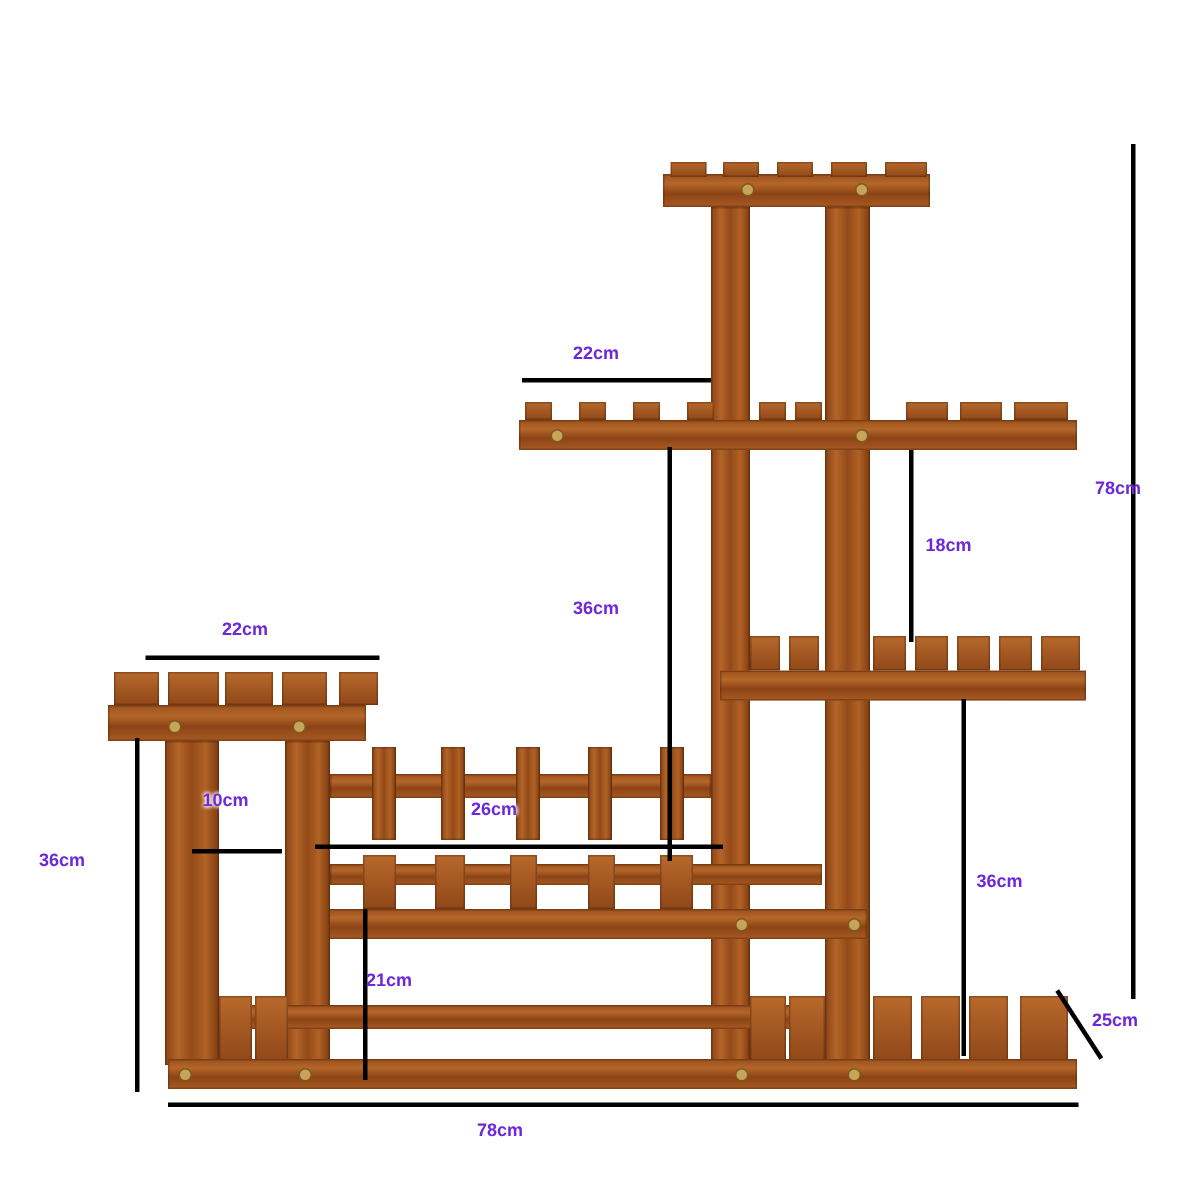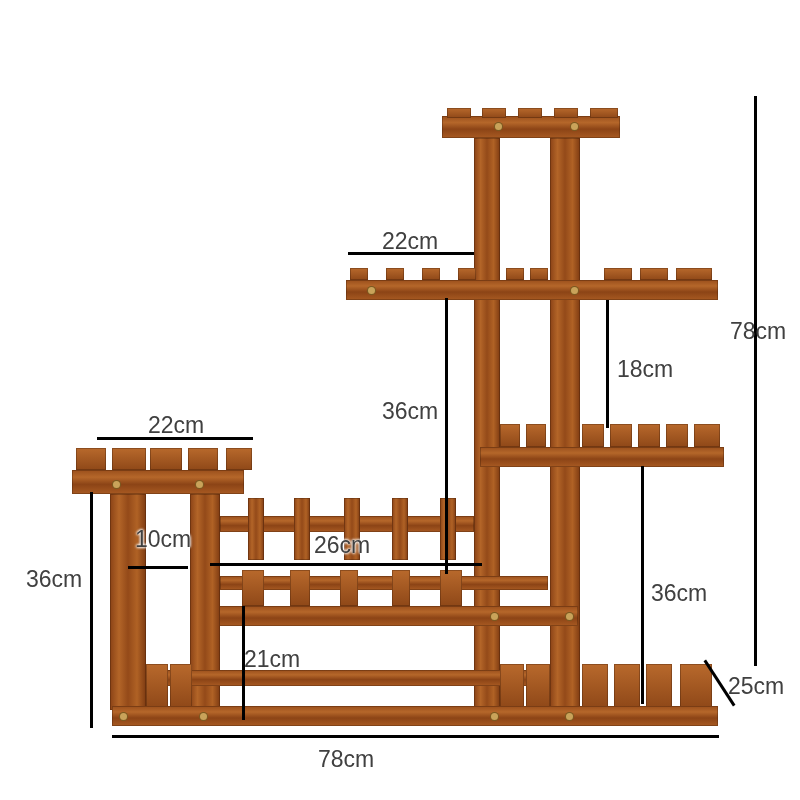--- a/index.html
+++ b/index.html
@@ -3,21 +3,21 @@
 <meta charset="utf-8">
 <style>
   html,body{margin:0;padding:0;background:#ffffff;}
   body{width:800px;height:800px;position:relative;overflow:hidden;font-family:"Liberation Sans",sans-serif;}
   .canvas{position:absolute;left:0;top:0;width:800px;height:800px;}
   .wood{position:absolute;background:linear-gradient(180deg,#9a4f1c 0%,#b5672a 30%,#8c4416 60%,#a85a22 100%);box-shadow:inset 0 0 0 1px rgba(60,25,5,0.35);}
   .wood.v{background:linear-gradient(90deg,#8a4216 0%,#b36528 25%,#944a19 50%,#b06225 75%,#7e3b12 100%);}
   .slat{position:absolute;background:linear-gradient(180deg,#b8692c,#8f4818);box-shadow:inset 0 0 0 1px rgba(60,25,5,0.35);}
   .nail{position:absolute;width:7px;height:7px;border-radius:50%;background:#c9a35a;box-shadow:0 0 0 1px #7a5a20;}
   .line{position:absolute;background:#000;}
-  .label{position:absolute;font-weight:normal;font-size:23px;color:#404040;background:rgba(255,255,255,0.0);white-space:nowrap;}
+  .label{position:absolute;font-weight:bold;font-size:12px;color:#6d28d9;background:rgba(255,255,255,0.0);white-space:nowrap;}
   .label.halo{text-shadow:0 0 3px #fff,0 0 3px #fff,0 0 3px #fff;}
 </style>
 </head>
 <body>
 
 <div class="canvas">
 
   <div class="wood" style="left:442px;top:116px;width:178px;height:22px;"></div>
   <div class="slat" style="left:447px;top:108px;width:24px;height:10px;"></div>
   <div class="slat" style="left:482px;top:108px;width:24px;height:10px;"></div>

